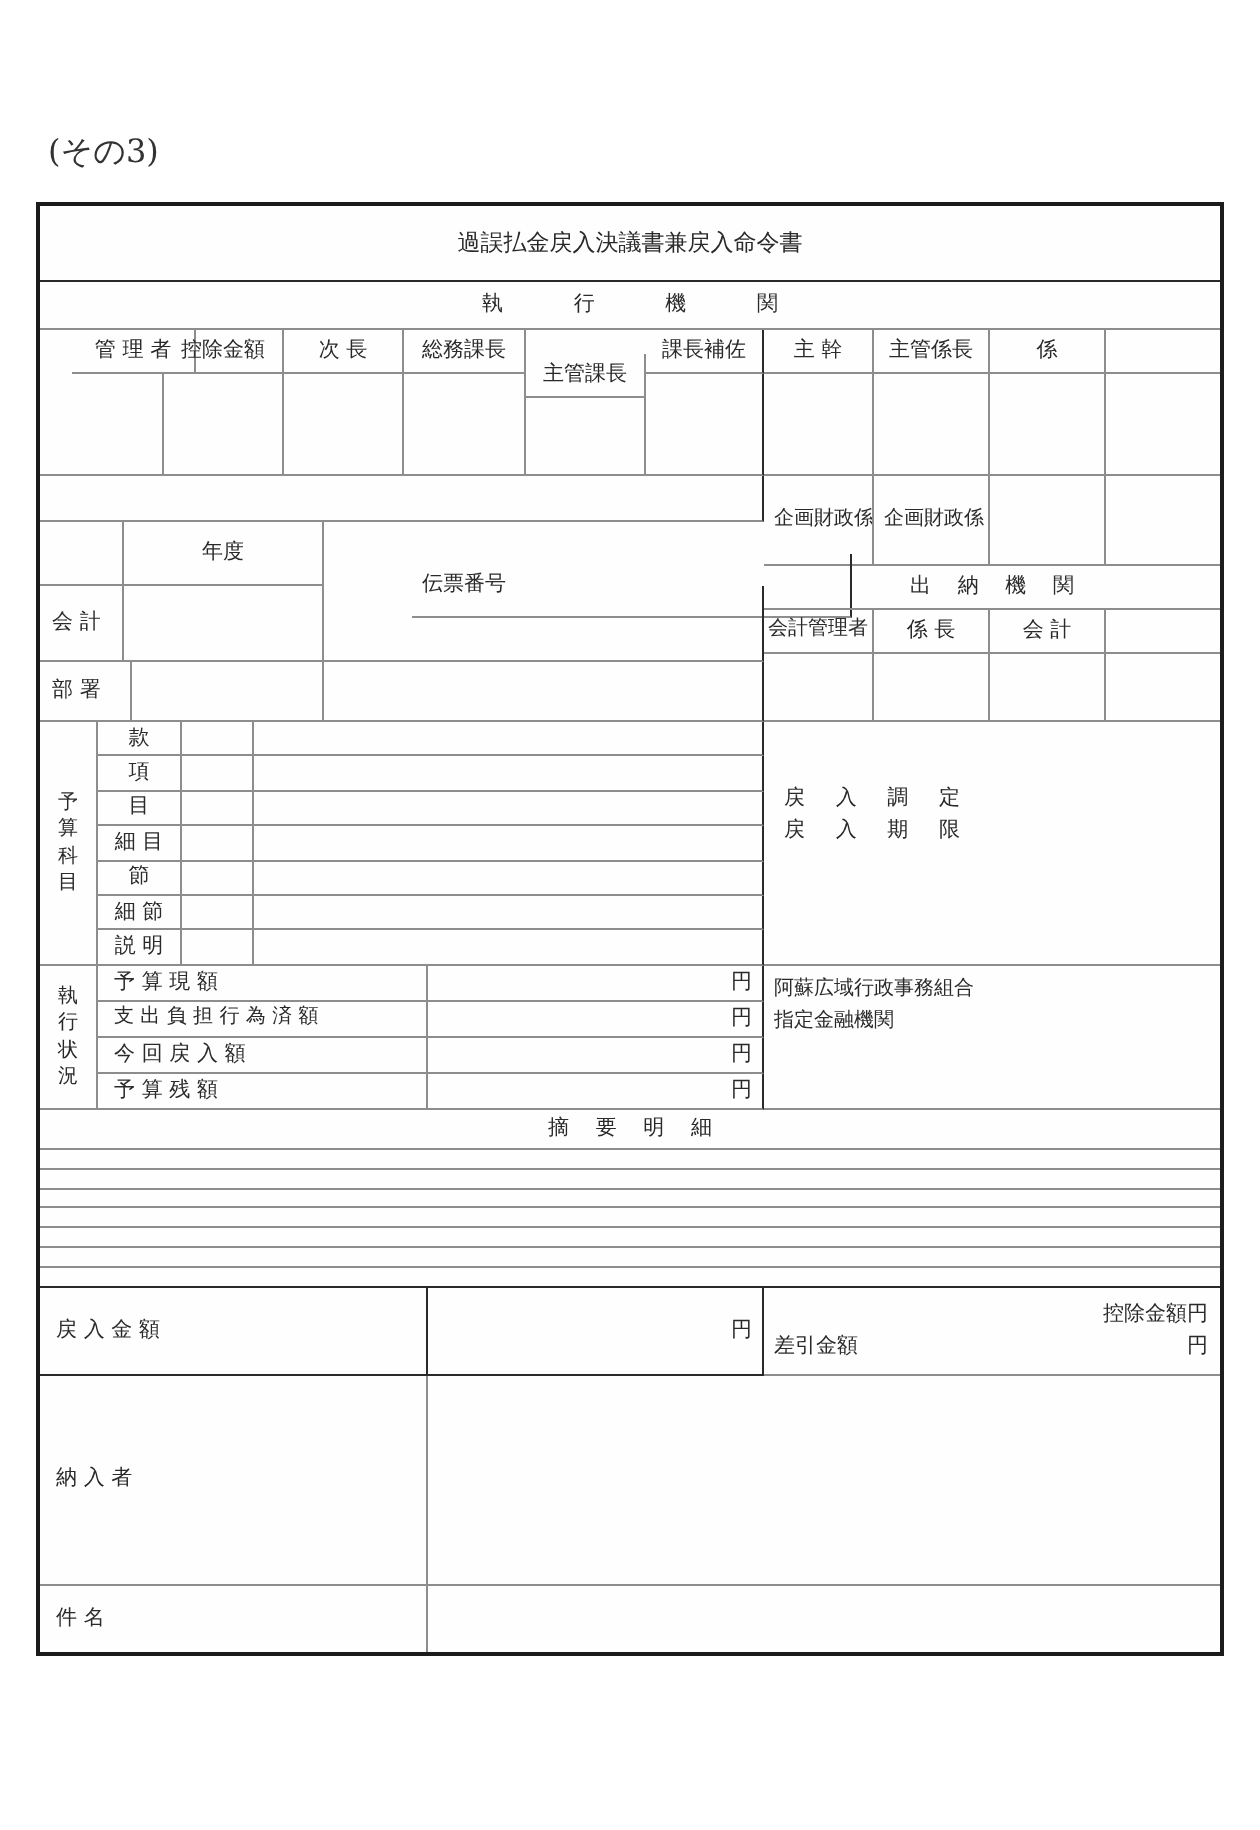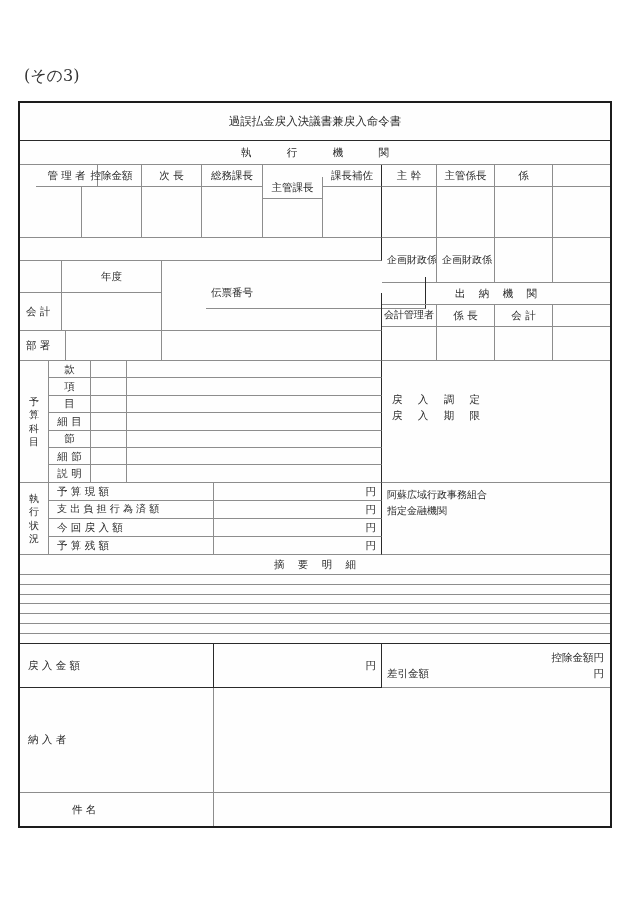--- a/index.html
+++ b/index.html
@@ -303,20 +303,20 @@
           <span>差引金額</span>
           <span>円</span>
         </div>
       </div>
 
       <div class="c br bb" style="left:0; top:585px; width:194px; height:105px;">
         <span class="lbl-spread">納     入     者</span>
       </div>
       <div class="c bb" style="left:194px; top:585px; width:396px; height:105px;"></div>
 
-      <div class="c br" style="left:0; top:690px; width:194px; height:33px;padding-left:44px;">
+      <div class="c br" style="left:0; top:690px; width:194px; height:33px;">
         <span class="lbl-spread">件              名</span>
       </div>
       <div class="c" style="left:194px; top:690px; width:396px; height:33px;"></div>
 
     </div>
   </div>
 </div>
 
 </body></html>

